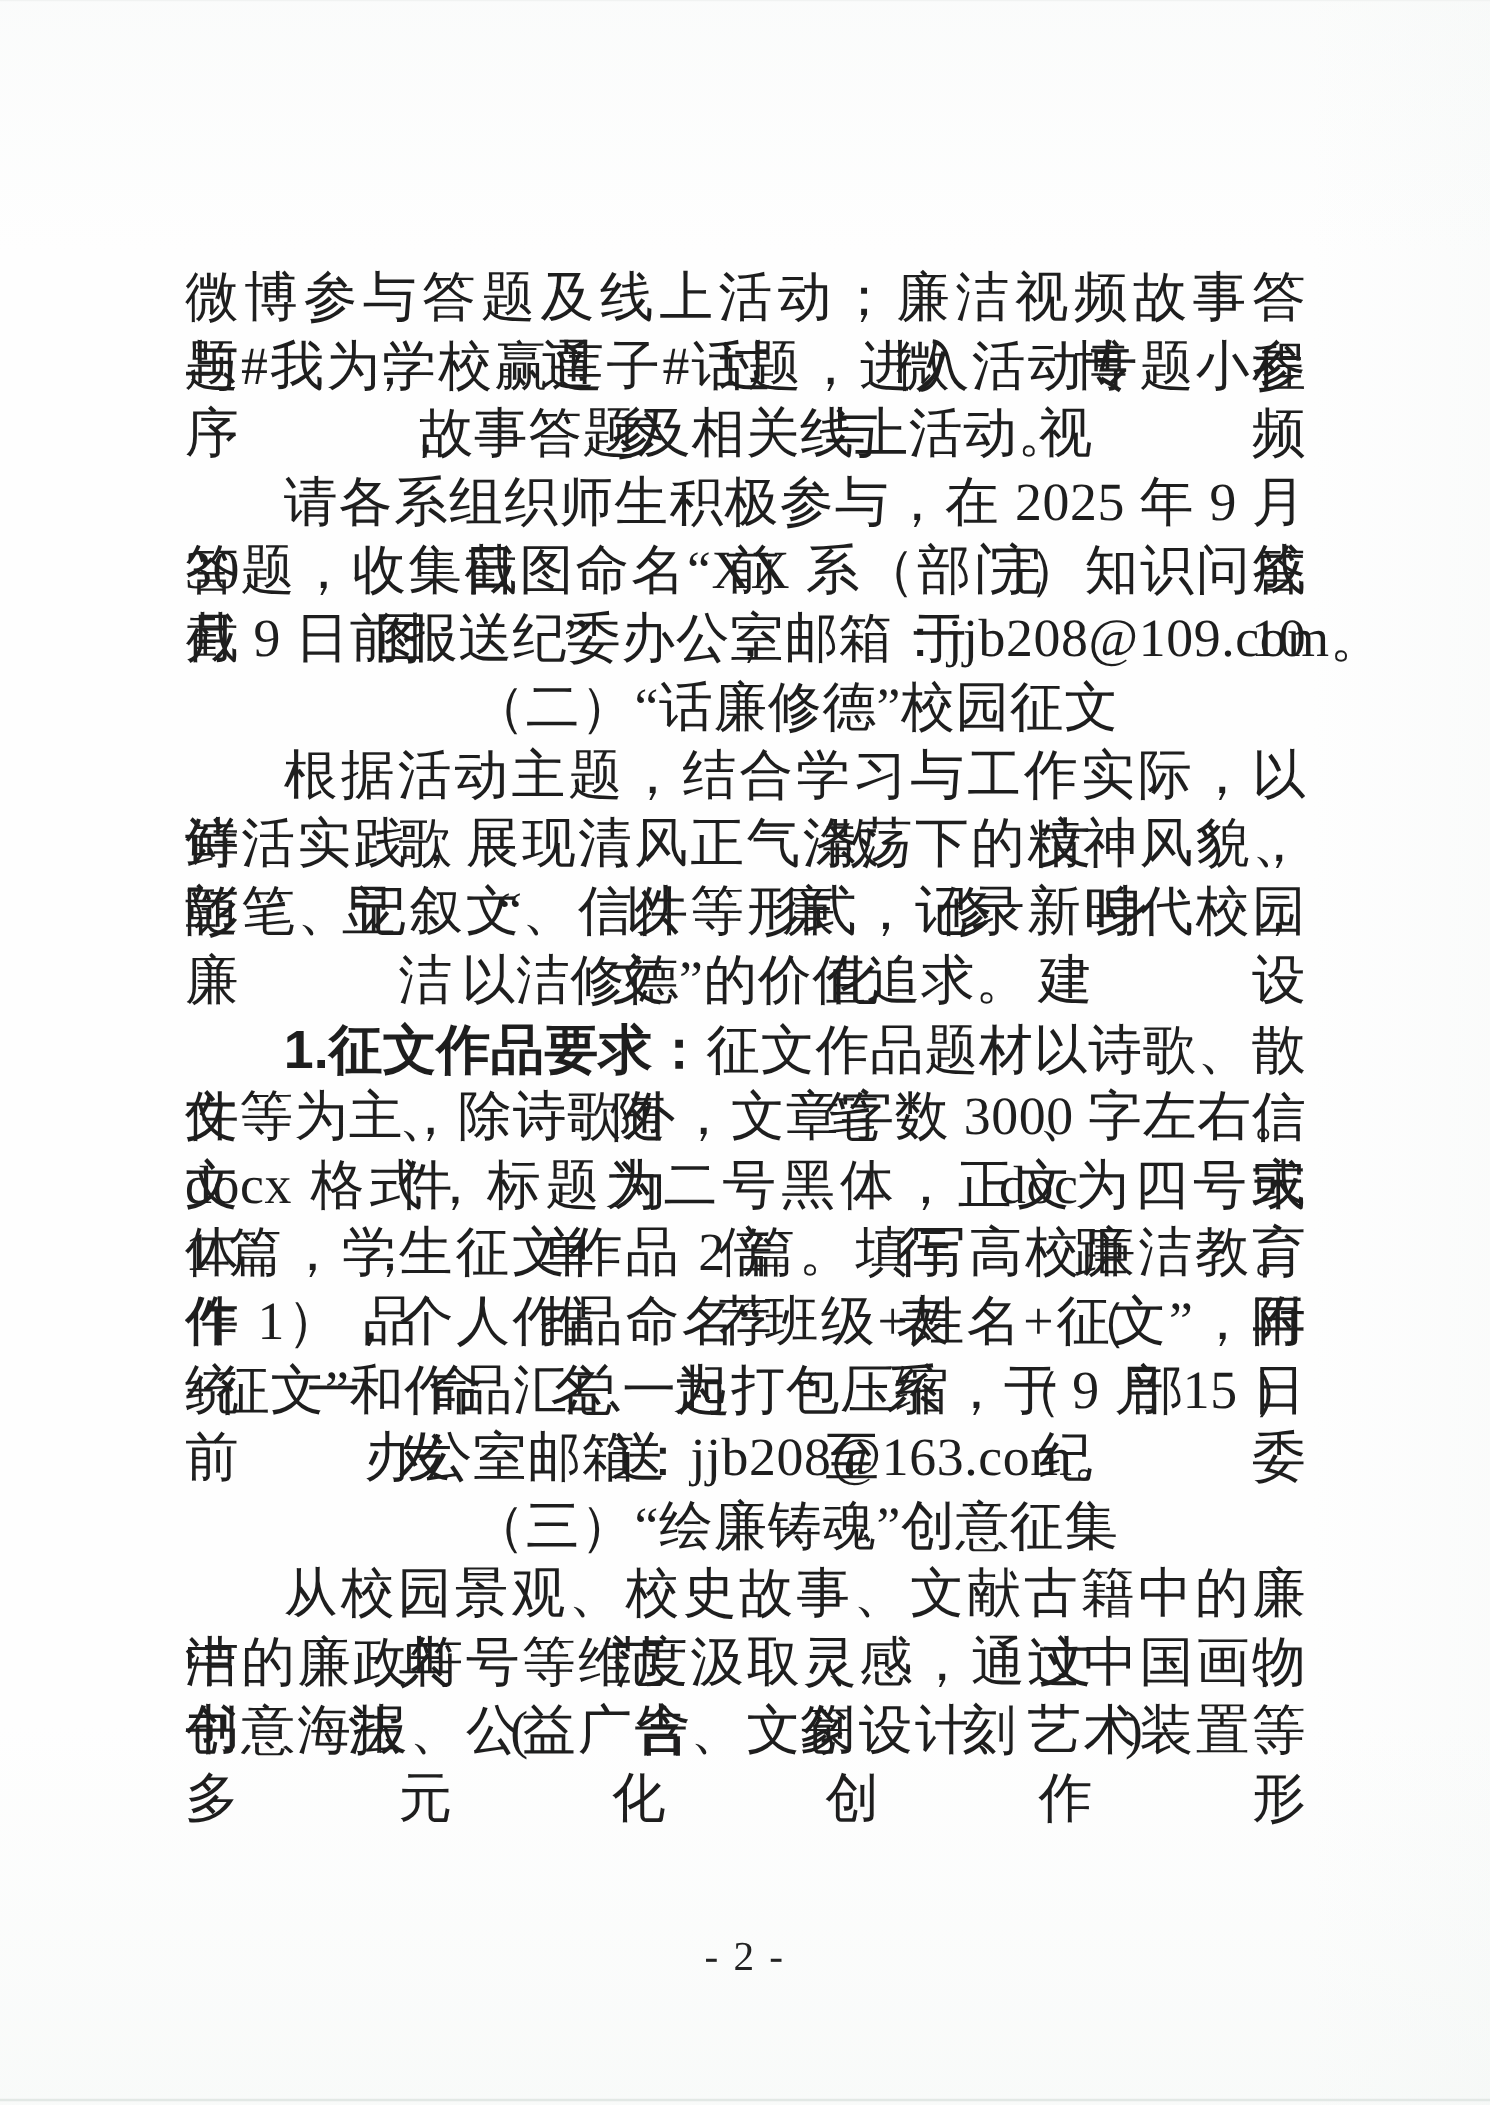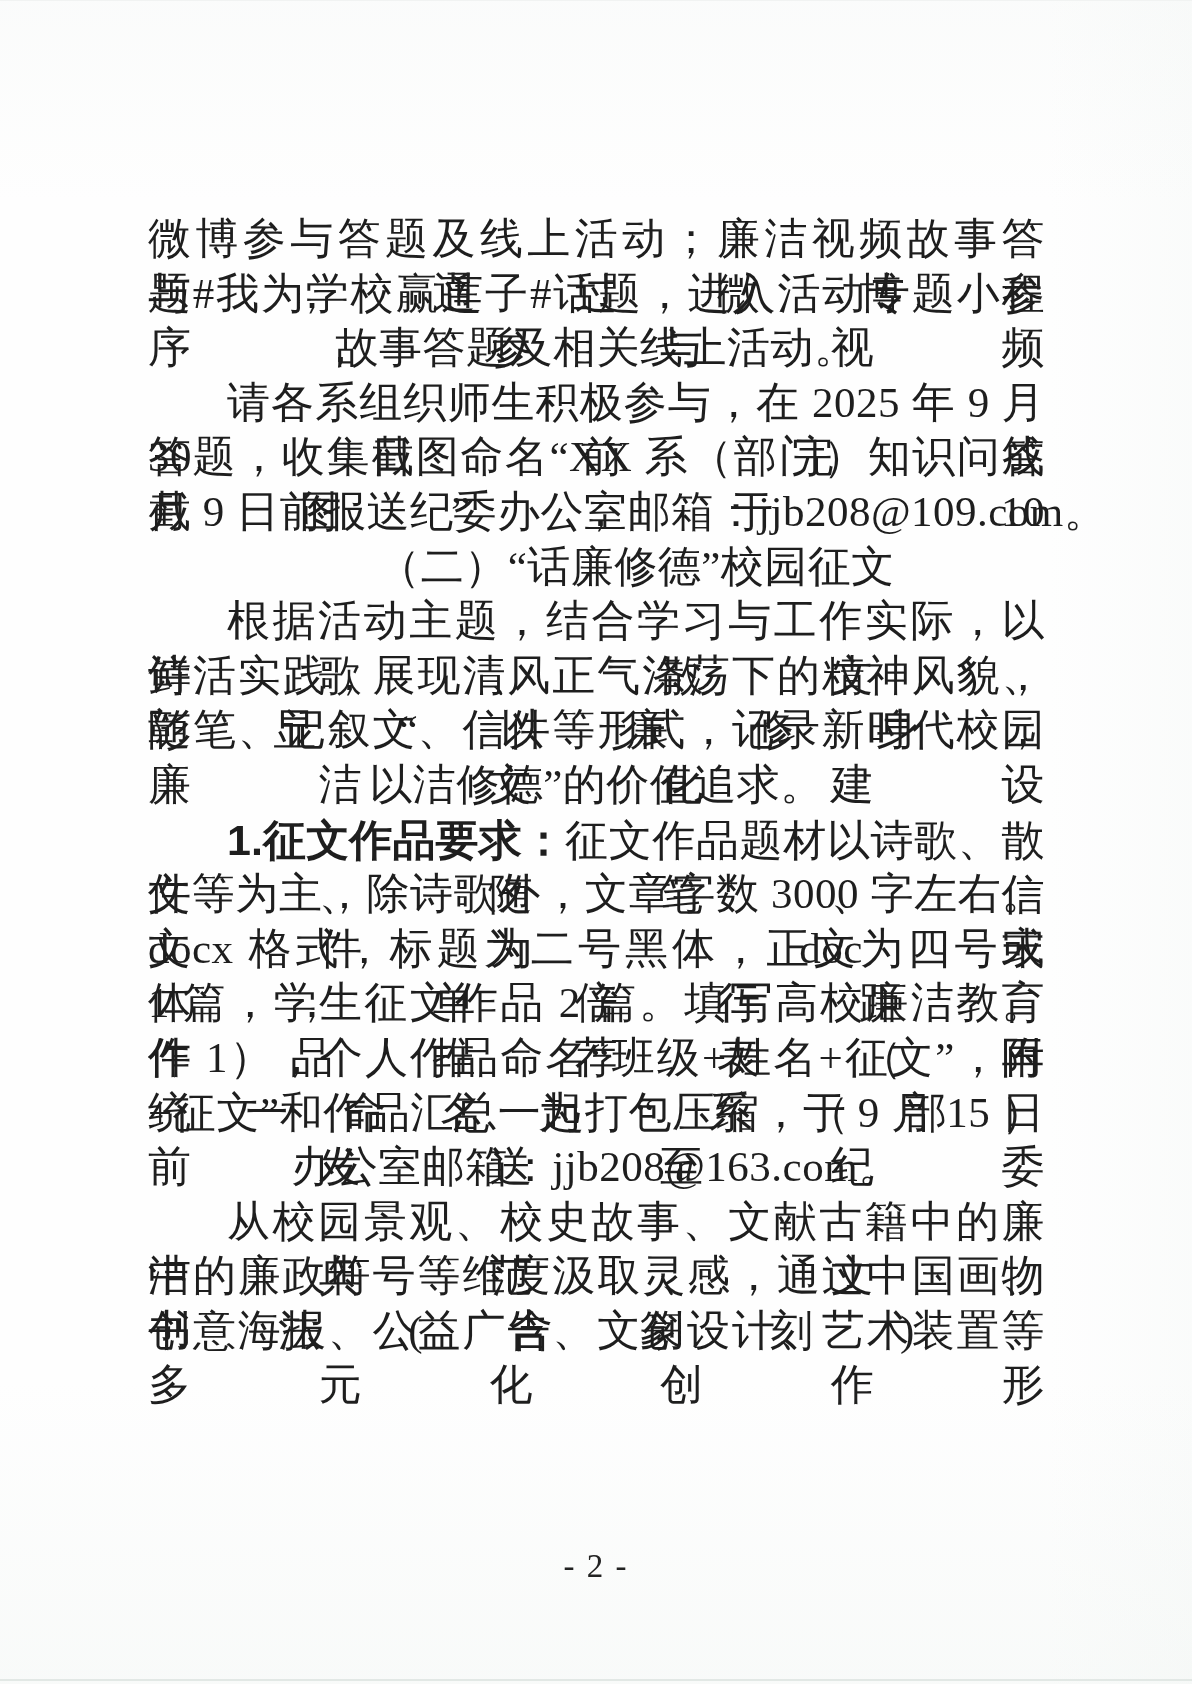--- a/index.html
+++ b/index.html
@@ -97,20 +97,21 @@
   <div class="ln j">鲜活实践，展现清风正气涤荡下的精神风貌，彰显“以廉修身，</div>
   <div class="ln j">随笔、记叙文、信件等形式，记录新时代校园廉洁文化建设</div>
   <div class="ln">以洁修德”的价值追求。</div>
   <div class="ln j ind"><b class="hb">1.征文作品要求：</b><span>征文作品题材以诗歌、散文、随笔、信</span></div>
   <div class="ln j">件等为主，除诗歌外，文章字数 3000 字左右。文件为 doc 或</div>
   <div class="ln j">docx 格式，标题为二号黑体，正文为四号宋体，单倍行距。</div>
   <div class="ln j">1 篇，学生征文作品 2 篇。填写高校廉洁教育作品推荐表（附</div>
   <div class="ln j">件 1），个人作品命名“班级+姓名+征文”，再统一命名为“系（部）</div>
   <div class="ln j">+征文”和作品汇总一起打包压缩，于 9 月 15 日前发送至纪委</div>
   <div class="ln">办公室邮箱：jjb208@163.com。</div>
+  <div class="ln ind">（三）“绘廉铸魂”创意征集</div>
   <div class="ln j ind">从校园景观、校史故事、文献古籍中的廉洁典范、文物</div>
   <div class="ln j">中的廉政符号等维度汲取灵感，通过中国画、书法(含篆刻)、</div>
   <div class="ln j">创意海报、公益广告、文创设计、艺术装置等多元化创作形</div>
 </div>
 
 <div class="page-number">- 2 -</div>
 
 <div class="edge-bottom"></div>
 
 </body></html>

